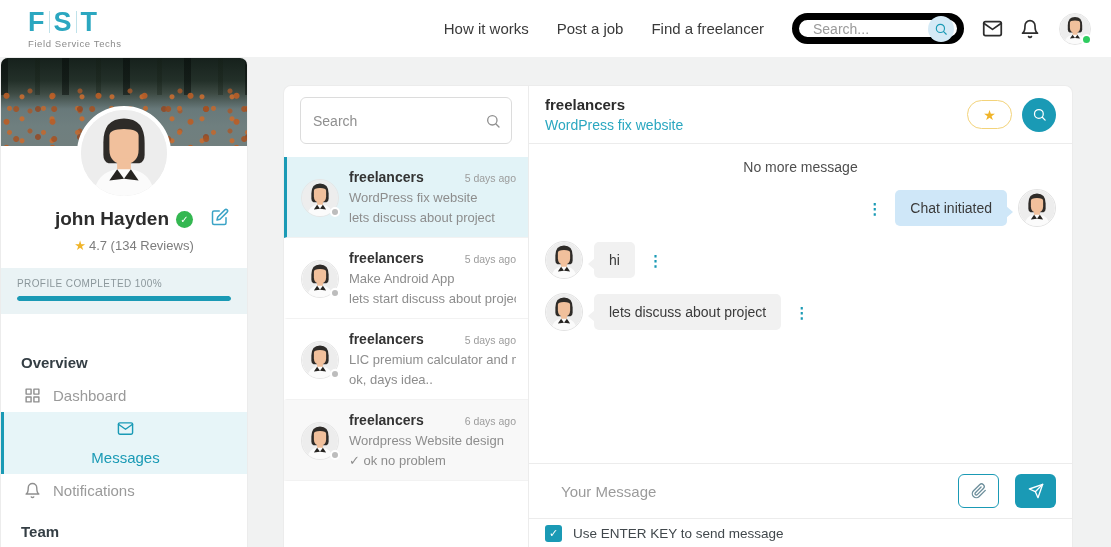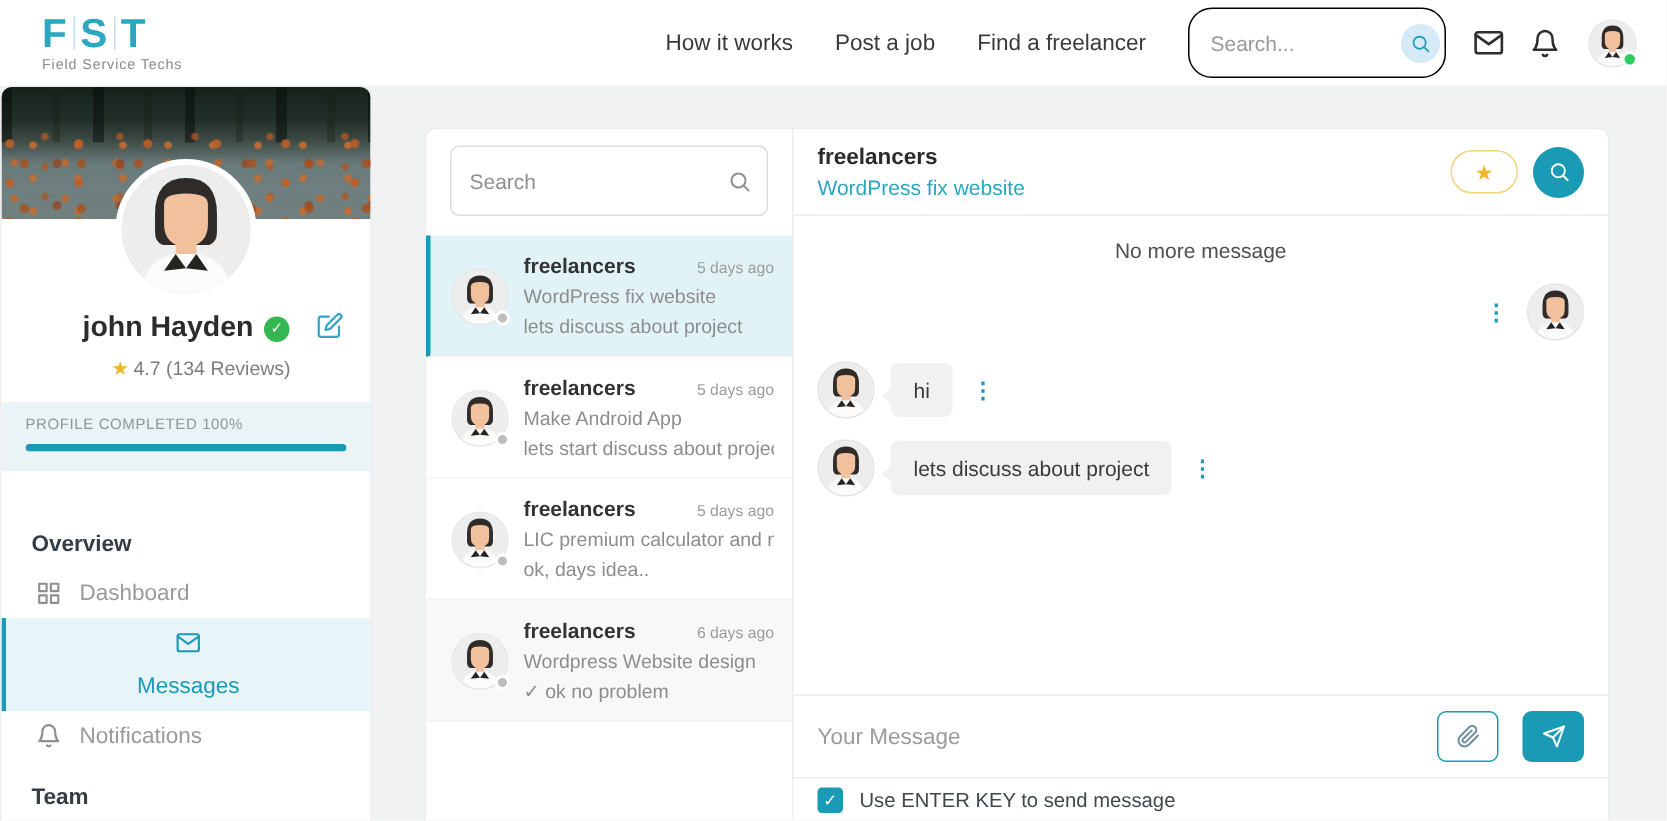--- a/index.html
+++ b/index.html
@@ -7,21 +7,21 @@
   .screen { position:relative; width:1111px; height:547px; overflow:hidden; background:#f1f2f2; }
 
   
   .navbar { position:absolute; top:0; left:0; width:100%; height:57px; background:#fff; display:flex; align-items:center; padding:0 20px 0 28px; z-index:5; }
   .logo { display:flex; flex-direction:column; line-height:1; }
   .logo-letters { display:flex; align-items:center; font-size:27px; font-weight:bold; color:#2ba7c0; }
   .logo-sep { width:1px; height:22px; background:#bfe2ea; margin:0 4px; }
   .logo-tagline { font-size:9.5px; color:#8a8a8a; letter-spacing:0.6px; margin-top:3px; }
   .nav-links { display:flex; gap:28px; margin-left:auto; }
   .nav-link { font-size:15px; color:#3a3a3a; cursor:pointer; }
-  .nav-search { display:flex; align-items:center; margin-left:28px; width:172px; height:47px; border:1px solid #000000; border-radius:16px; padding:0 3px 0 14px; background:#fff; }
+  .nav-search { display:flex; align-items:center; margin-left:28px; width:172px; height:31px; border:7px solid #000000; border-radius:16px; padding:0 3px 0 14px; background:#fff; }
   .nav-search input { border:none; outline:none; flex:1; width:90px; font-size:14px; color:#555; font-family:"Liberation Sans",sans-serif; }
   .nav-search input::placeholder { color:#9a9a9a; }
   .nav-search-btn { width:26px; height:26px; border-radius:50%; background:#d5eaf6; display:flex; align-items:center; justify-content:center; cursor:pointer; }
   .nav-icons { display:flex; align-items:center; gap:17px; margin-left:18px; }
   .icon-btn { cursor:pointer; display:flex; align-items:center; }
   .nav-avatar { position:relative; width:32px; height:32px; margin-left:2px; cursor:pointer; }
   .nav-avatar svg.av { width:32px; height:32px; border-radius:50%; border:1px solid #e4e4e4; }
   .online-dot { position:absolute; right:-1px; bottom:0px; width:11px; height:11px; border-radius:50%; background:#2ecc5f; border:2px solid #fff; }
 
   
@@ -90,21 +90,21 @@
   .msg-row.right { justify-content:flex-end; }
   .chat-avatar { width:38px; height:38px; flex-shrink:0; }
   .chat-avatar svg { width:38px; height:38px; border-radius:50%; border:1px solid #e2e2e2; }
   .bubble { position:relative; font-size:14px; color:#3a3a3a; padding:10px 15px; border-radius:5px; max-width:420px; }
   .bubble.grey { background:#f1f1f1; }
   .bubble.grey::before { content:""; position:absolute; left:-6px; bottom:8px; border-top:6px solid transparent; border-bottom:6px solid transparent; border-right:7px solid #f1f1f1; }
   .bubble.blue { background:#cfe7f8; }
   .bubble.blue::after { content:""; position:absolute; right:-6px; bottom:8px; border-top:6px solid transparent; border-bottom:6px solid transparent; border-left:7px solid #cfe7f8; }
   .kebab { color:#1a9ab5; font-size:15px; font-weight:bold; cursor:pointer; line-height:1; padding:2px; }
   .chat-input-bar { height:55px; border-top:1px solid #ececec; display:flex; align-items:center; padding:0 16px; gap:16px; }
-  .chat-input-bar input { flex:1; border:none; outline:none; font-size:15px; color:#555; font-family:"Liberation Sans",sans-serif; }
+  .chat-input-bar input { flex:1; border:none; outline:none; font-size:15px; color:#555; font-family:"Liberation Sans",sans-serif;margin-left:16px; }
   .chat-input-bar input::placeholder { color:#9b9b9b; }
   .attach-btn { width:41px; height:34px; border:1px solid #1a9ab5; border-radius:6px; background:#fff; display:flex; align-items:center; justify-content:center; cursor:pointer; }
   .send-btn { width:41px; height:34px; border-radius:6px; background:#1a9ab5; display:flex; align-items:center; justify-content:center; cursor:pointer; }
   .enter-row { height:29px; border-top:1px solid #ececec; display:flex; align-items:center; padding:0 16px; gap:11px; background:#fff; }
   .checkbox { width:17px; height:17px; border-radius:3px; background:#1a9ab5; color:#fff; font-size:11px; display:flex; align-items:center; justify-content:center; cursor:pointer; }
   .enter-label { font-size:13.5px; color:#41484c; }
   svg.stroke-ic { fill:none; stroke-width:2; stroke-linecap:round; stroke-linejoin:round; }
 </style>
 </head>
 <body>
@@ -352,20 +352,21 @@
               </svg>
           </span>
         </div>
       </div>
 
       <div class="chat-body">
         <div class="no-more">No more message</div>
 
         <div class="msg-row right">
           <span class="kebab">⋮</span>
+          <div class="bubble blue">Chat initiated</div>
           <span class="chat-avatar"><svg>
                 <use href="#avatar-man"></use>
               </svg></span>
         </div>
 
         <div class="msg-row">
           <span class="chat-avatar"><svg>
                 <use href="#avatar-man"></use>
               </svg></span>
           <div class="bubble grey">hi</div>

